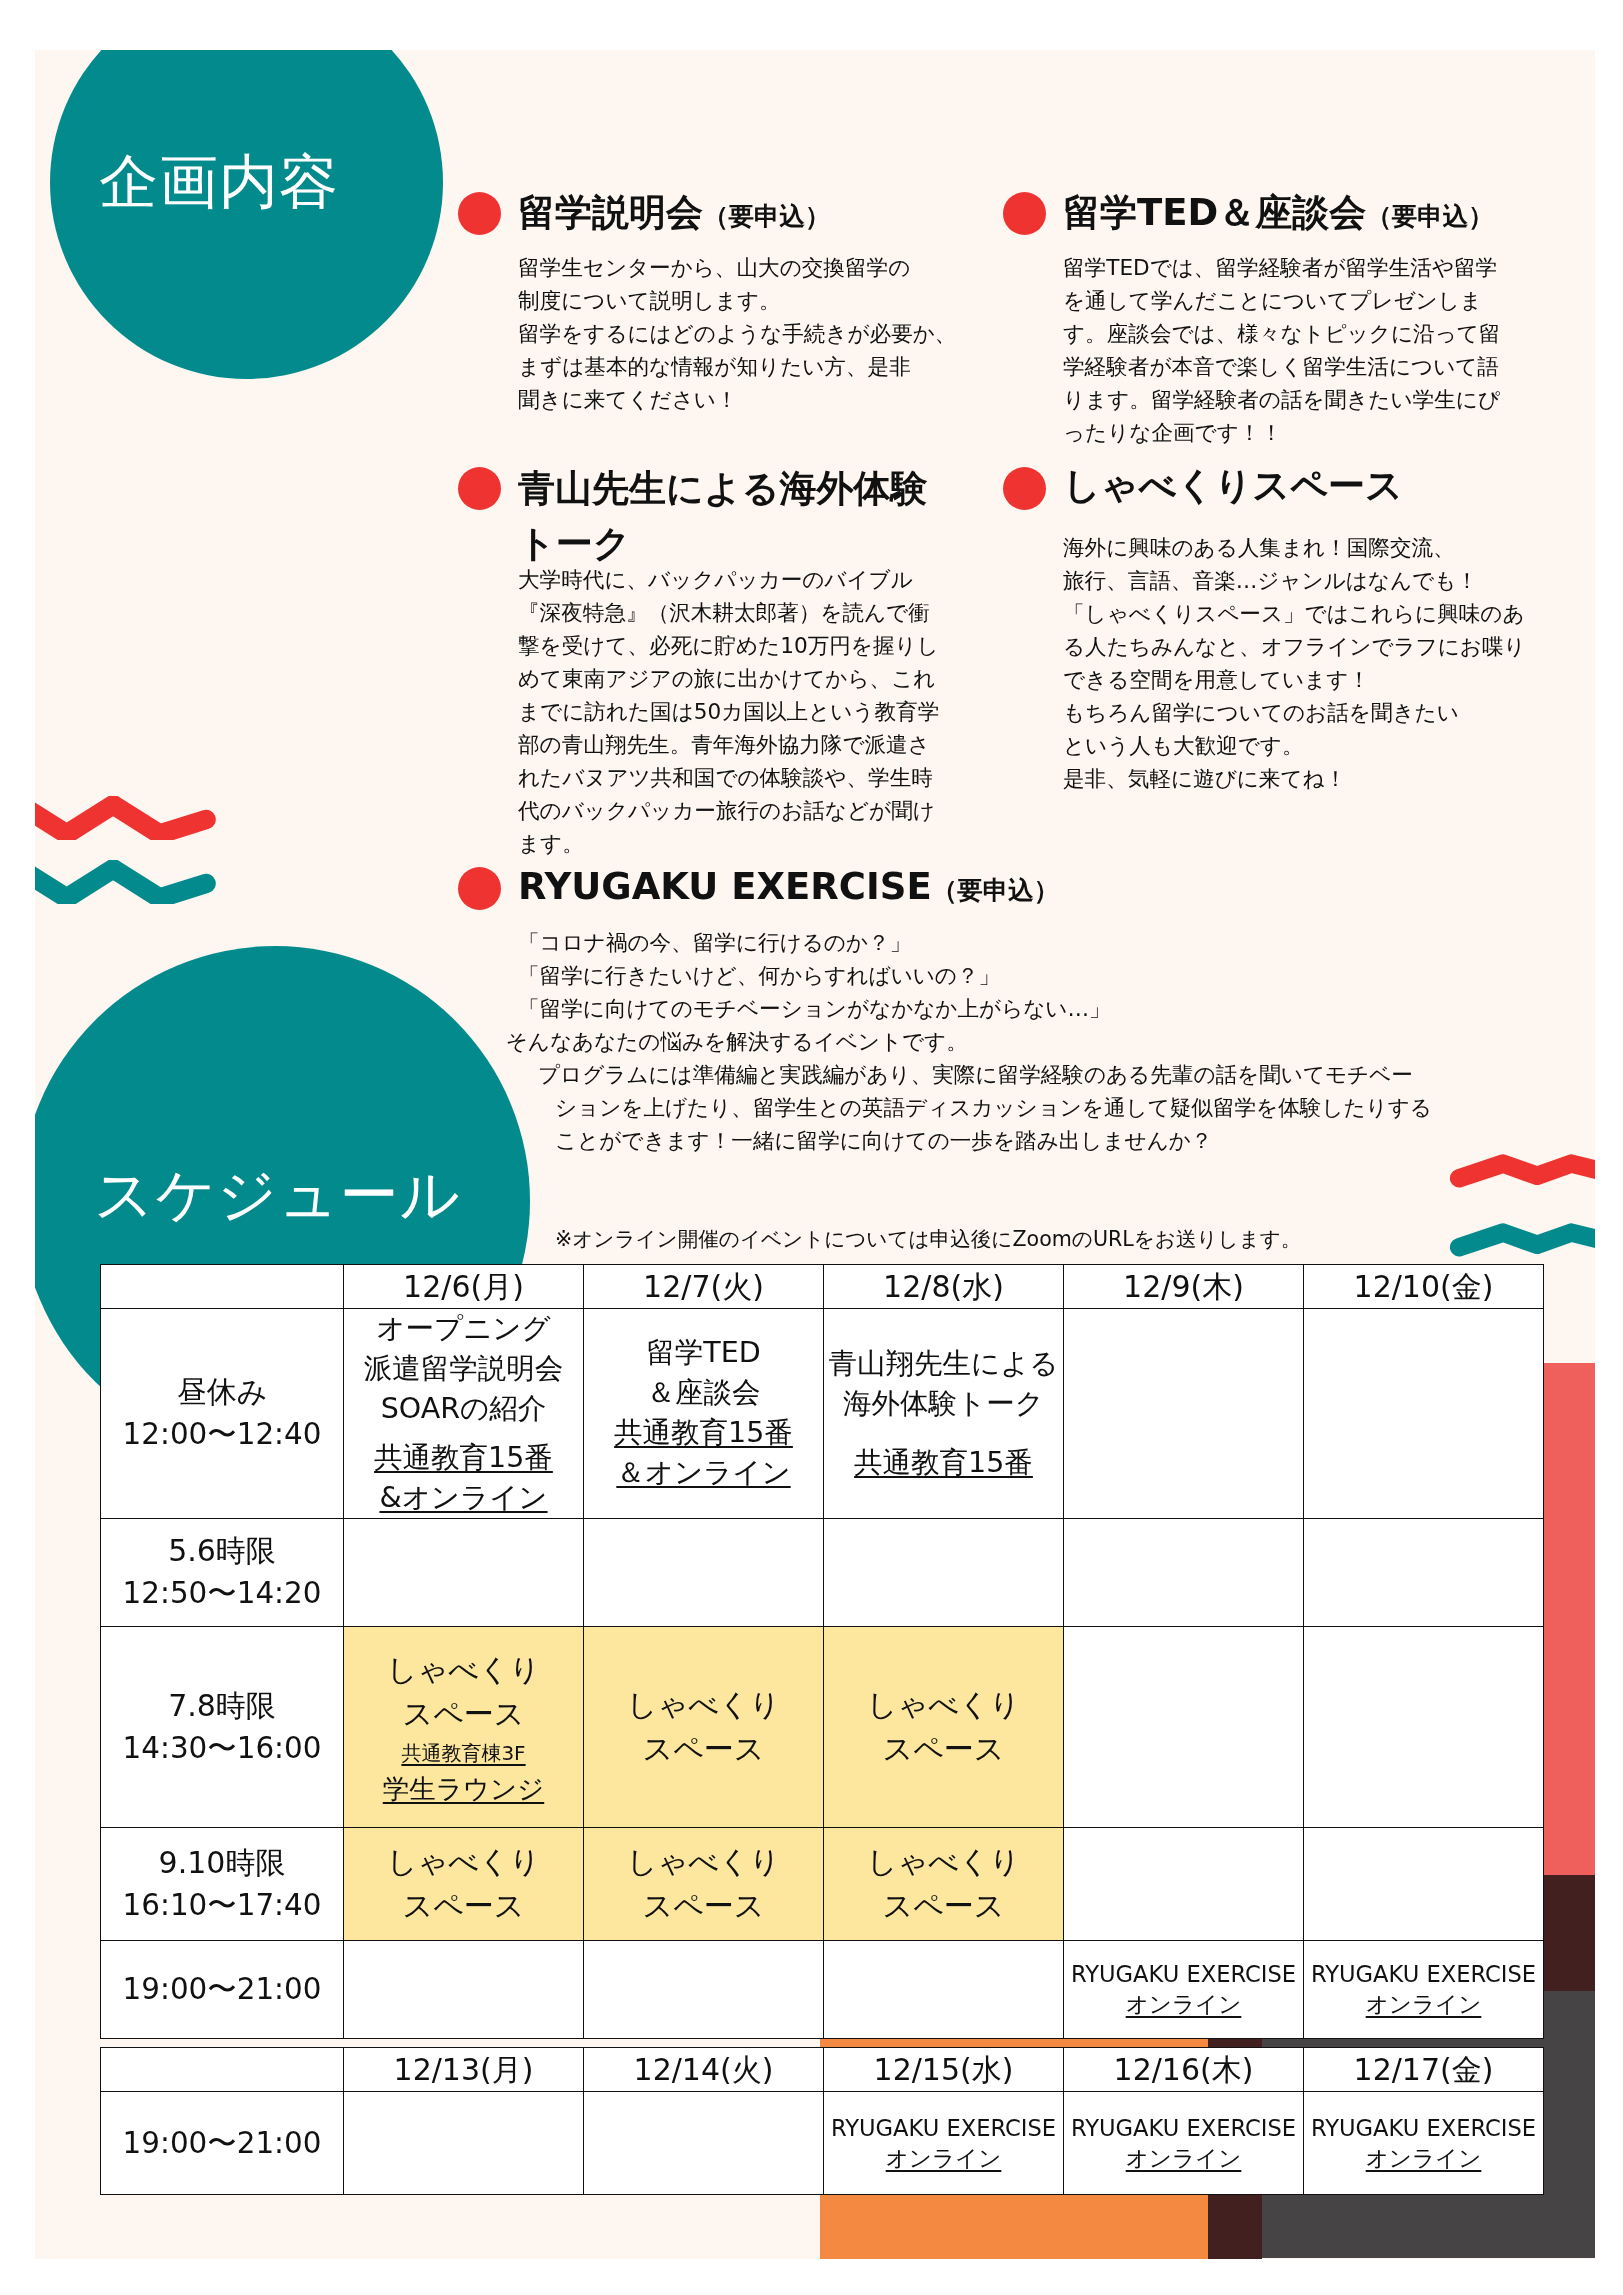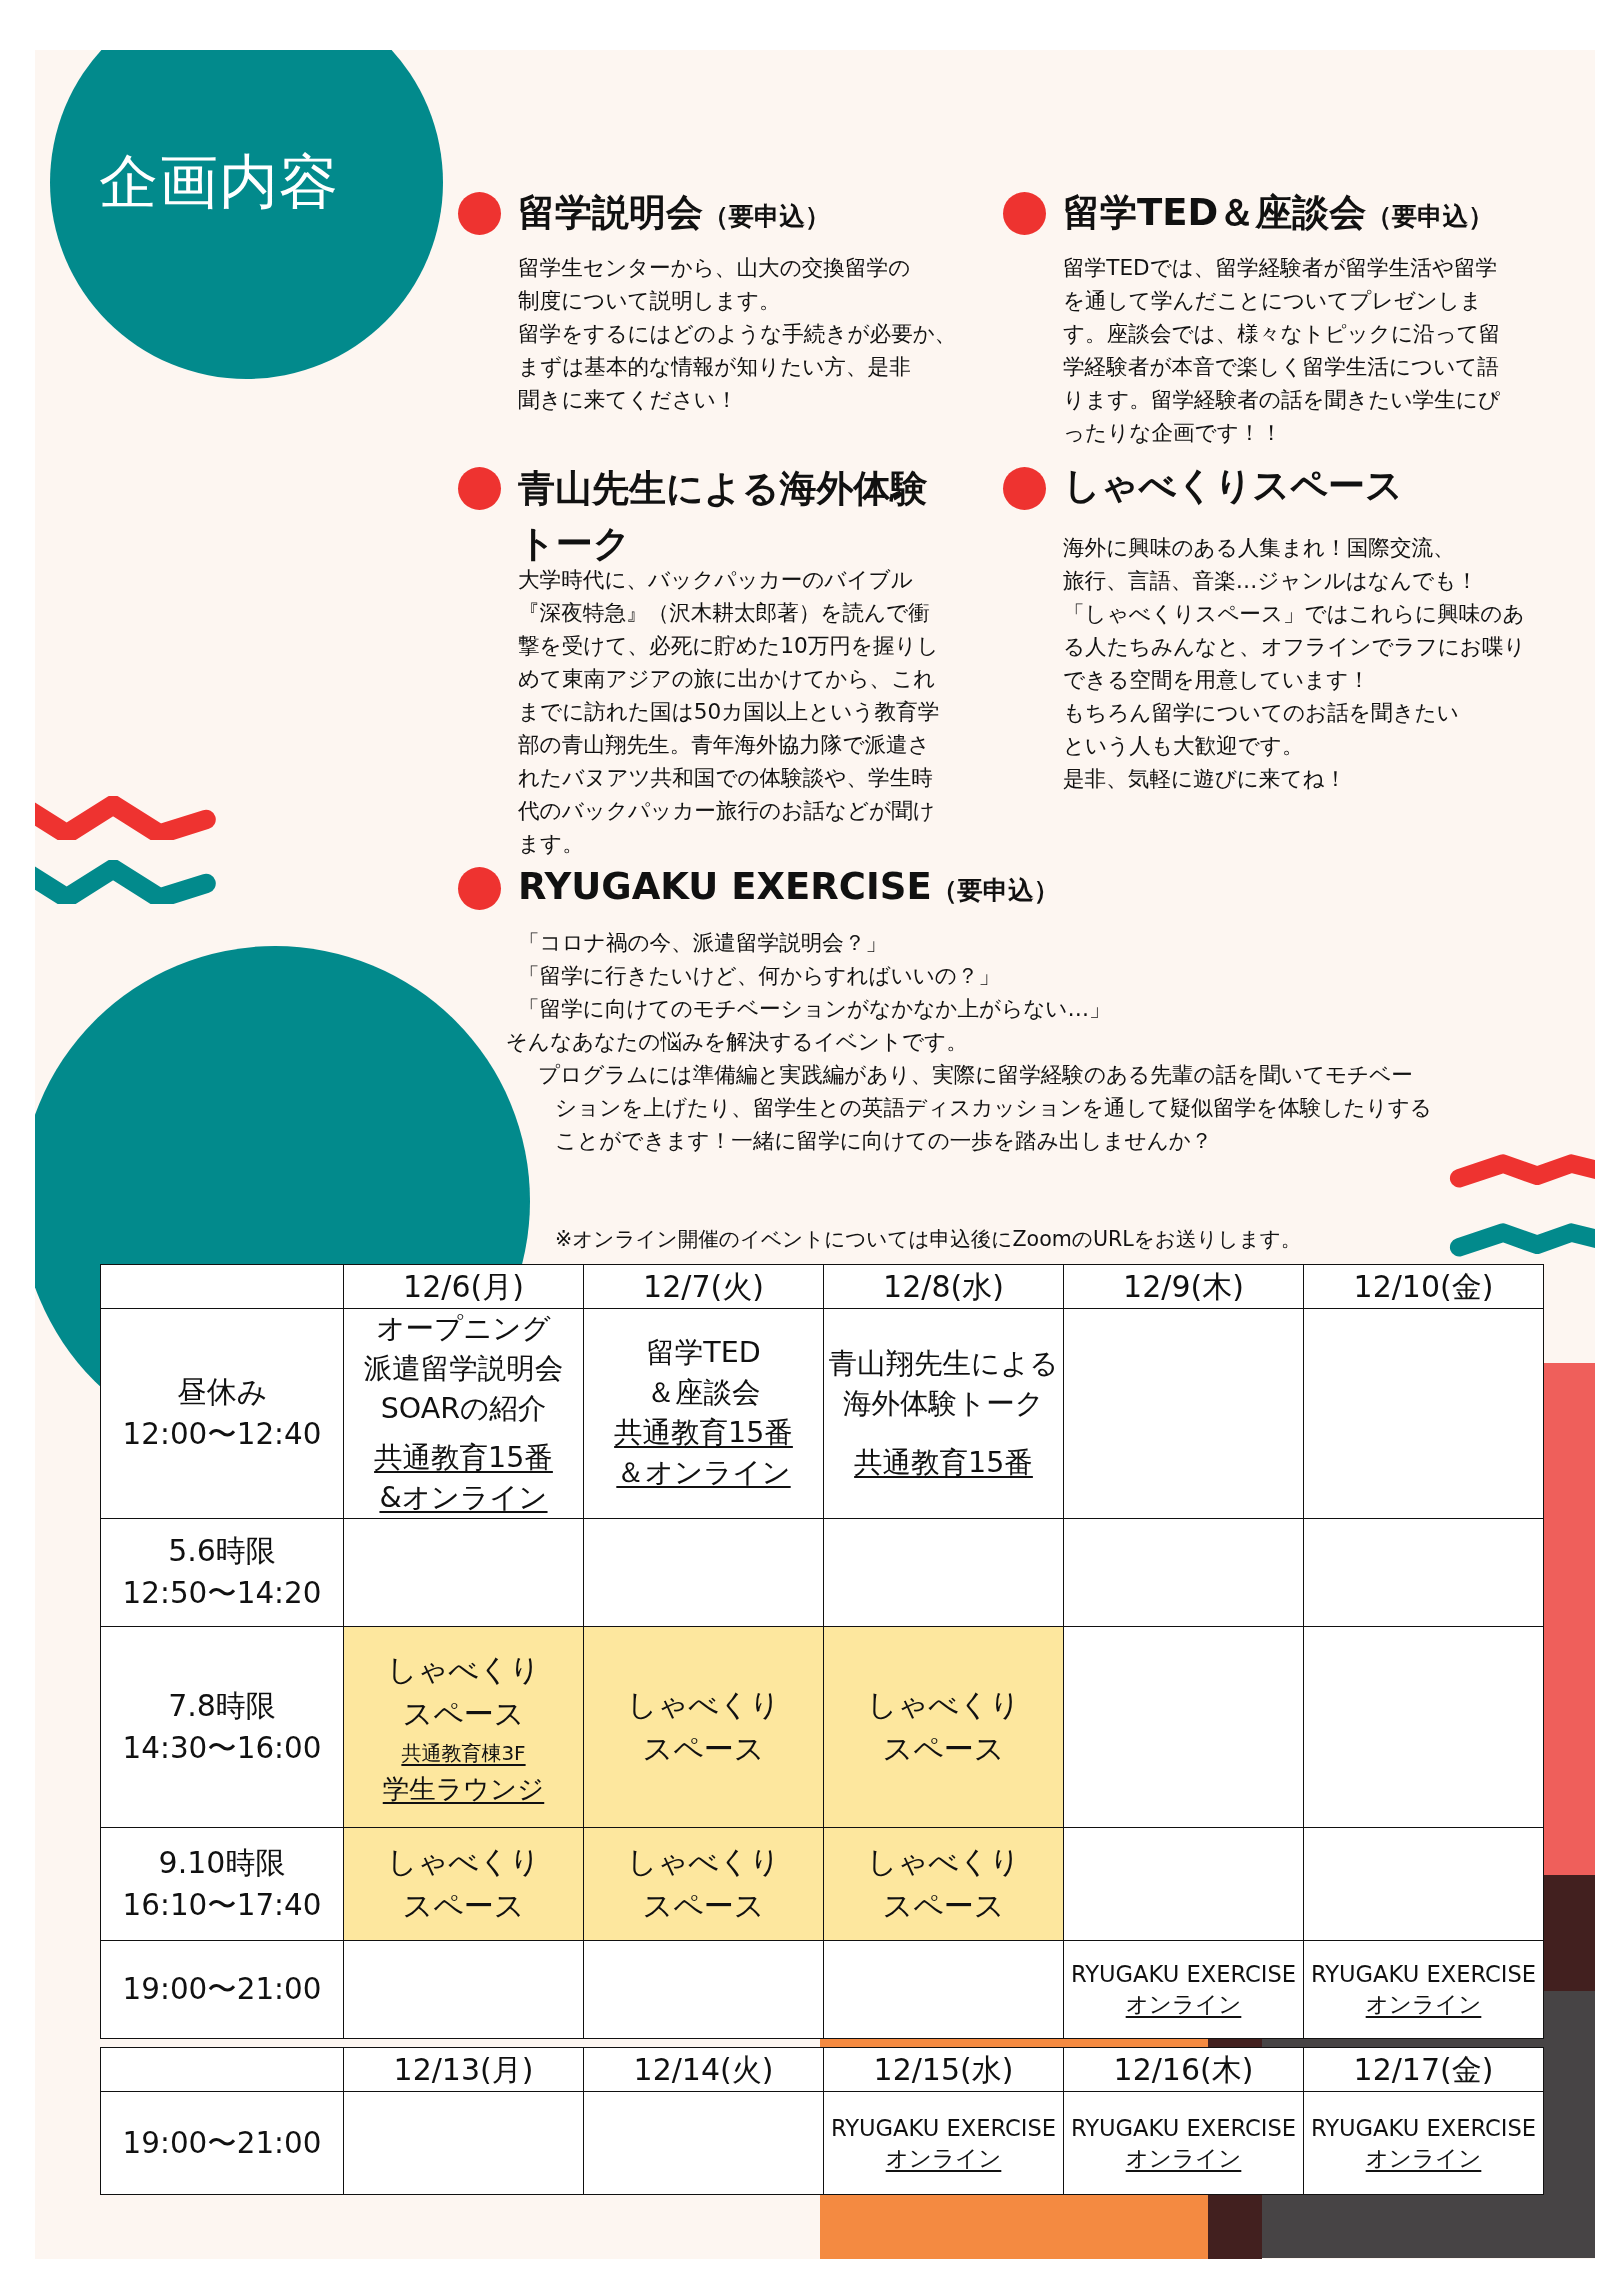--- a/index.html
+++ b/index.html
@@ -35,20 +35,21 @@
   <div class="abs" style="left:1509px;top:1825px;width:51px;height:118px;background:#42201f;"></div>
   <div class="abs" style="left:1183px;top:1941px;width:377px;height:267px;background:#474445;border-top-left-radius:19.6px;"></div>
 
   <div class="abs" style="left:785px;top:1973px;width:442px;height:236px;background:#f48a41;border-top-left-radius:14.7px;"></div>
   <div class="abs" style="left:1173px;top:1973px;width:54px;height:236px;background:#42201f;"></div>
 
   <div class="circle" style="left:14.7px;top:-64px;width:393px;height:393px;"></div>
   <div class="section-title" style="left:64px;top:86px;">企画内容</div>
 
   <div class="circle" style="left:-14.7px;top:896px;width:510px;height:510px;"></div>
+  <div class="section-title" style="left:59px;top:1099px;">スケジュール</div>
 
   <svg class="zig" style="left:-14.7px;top:746px;" width="196" height="44" viewBox="0 0 400 90">
     <polyline points="0,18 95,78 190,18 285,78 380,48" fill="none" stroke="#ee3330" stroke-width="40" stroke-linecap="round" stroke-linejoin="round" transform="translate(0,0)"></polyline>
   </svg>
   <svg class="zig" style="left:-14.7px;top:810px;" width="196" height="44" viewBox="0 0 400 90">
     <polyline points="0,18 95,78 190,18 285,78 380,48" fill="none" stroke="#028a8c" stroke-width="40" stroke-linecap="round" stroke-linejoin="round"></polyline>
   </svg>
 
   <svg class="zig" style="left:1414px;top:1099px;" width="152" height="39" viewBox="0 0 310 80">
     <polyline points="20,60 110,30 180,55 250,30 310,45" fill="none" stroke="#ee3330" stroke-width="38" stroke-linecap="round" stroke-linejoin="round"></polyline>
@@ -102,21 +103,21 @@
 できる空間を用意しています！
 もちろん留学についてのお話を聞きたい
 という人も大歓迎です。
 是非、気軽に遊びに来てね！</div>
 
   <div class="bullet" style="left:423px;top:817px;"></div>
   <div class="ev-title" style="left:483px;top:812px;">
     <span>RYUGAKU EXERCISE</span><small>（要申込）</small>
   </div>
   <div class="ev-body" style="left:483px;top:876px;width:1055px;white-space:normal;">
-    <div>「コロナ禍の今、派遣留学説明会？」</div>
+    <div>「コロナ禍の今、留学に行けるのか？」</div>
     <div>「留学に行きたいけど、何からすればいいの？」</div>
     <div>「留学に向けてのモチベーションがなかなか上がらない…」</div>
     <div style="margin-left:-12.3px;">そんなあなたの悩みを解決するイベントです。</div>
     <div style="margin-left:20px;">プログラムには準備編と実践編があり、実際に留学経験のある先輩の話を聞いてモチベー</div>
     <div style="margin-left:37px;">ションを上げたり、留学生との英語ディスカッションを通して疑似留学を体験したりする</div>
     <div style="margin-left:37px;">ことができます！一緒に留学に向けての一歩を踏み出しませんか？</div>
   </div>
 
   <div class="note" style="left:520px;top:1175px;">※オンライン開催のイベントについては申込後にZoomのURLをお送りします。</div>
 

